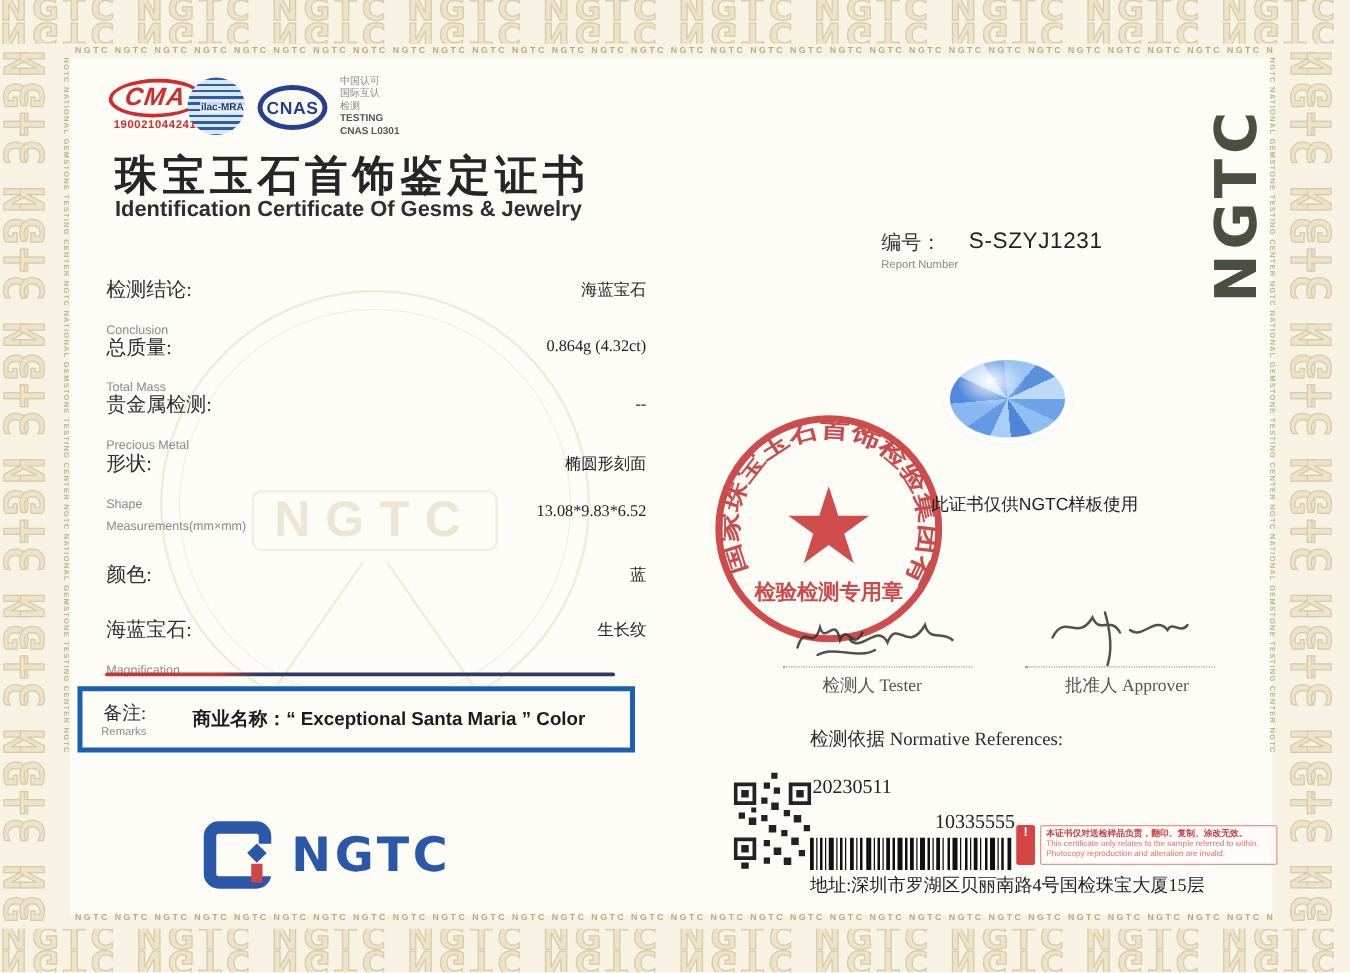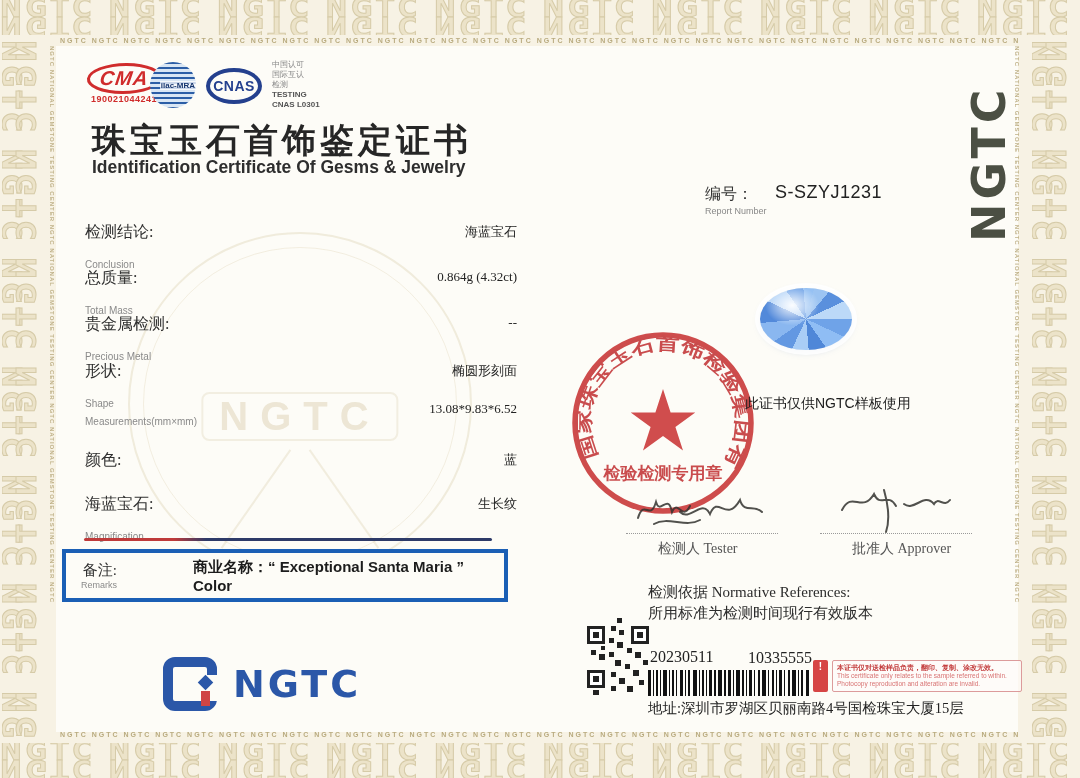--- a/index.html
+++ b/index.html
@@ -70,21 +70,21 @@
 
   .divider { position:absolute; left:84px; top:538px; width:408px; height:3px;
              background:linear-gradient(90deg,#bf3a3a 0%,#bf3a3a 22%,#2d3a68 30%,#2d3a68 100%); border-radius:2px; }
 
   
   .remarks { position:absolute; left:62px; top:549px; width:446px; height:53px; border:4px solid #1b5fb5;
              background:#fdfcf7; display:flex; align-items:center; }
   .rem-label { margin-left:15px; }
   .rem-label .cn { font-size:15px; color:#2f2f2f; font-family:"Liberation Serif",serif;text-align:right; }
   .rem-label .en { font-size:9px; color:#8a8a8a; }
-  .rem-val { margin-left:76px; font-size:15px; font-weight:bold; color:#1c1c1c; }
+  .rem-val { margin-left:37px; font-size:15px; font-weight:bold; color:#1c1c1c; }
 
   
   .stamp { position:absolute; left:568px; top:326px; width:190px; height:190px; opacity:.9; }
   .gem { position:absolute; left:760px; top:288px; width:92px; height:62px; border-radius:50%;
          background:
            radial-gradient(ellipse at 35% 28%, rgba(255,255,255,.95) 0%, rgba(255,255,255,0) 32%),
            conic-gradient(from 15deg,#9cc4f2 0 25deg,#5a90dd 25deg 50deg,#bcd9f8 50deg 75deg,#6fa3e8 75deg 100deg,
              #8fbdf4 100deg 130deg,#4f87d8 130deg 160deg,#a9cdf6 160deg 190deg,#6398e2 190deg 220deg,
              #8ab7f0 220deg 250deg,#5289da 250deg 280deg,#b3d3f7 280deg 310deg,#6ea2e7 310deg 340deg,#96c1f3 340deg 360deg);
          box-shadow:0 0 0 5px rgba(255,255,255,.85), 0 2px 7px rgba(120,150,200,.4); }
@@ -92,21 +92,21 @@
 
   
   .sig { position:absolute; }
   .sig-line { position:absolute; border-top:1px dotted #9a9a9a; width:152px; }
   .sig-label { position:absolute; font-size:14px; color:#555; font-family:"Liberation Serif",serif; }
 
   
   .norm { position:absolute; left:648px; top:582px; font-size:15px; color:#2c2c2c;
           font-family:"Liberation Serif",serif; line-height:20.5px; }
   .qr { position:absolute; left:587px; top:618px; }
-  .code-date { position:absolute; left:650px; top:648px; font-size:16px; color:#222; font-family:"Liberation Serif",serif; }
+  .code-date { position:absolute; left:650px; top:621px; font-size:16px; color:#222; font-family:"Liberation Serif",serif; }
   .code-serial { position:absolute; left:748px; top:649px; font-size:16px; color:#222; font-family:"Liberation Serif",serif; }
   .barcode { position:absolute; left:648px; top:670px; }
   .notice { position:absolute; left:813px; top:660px; display:flex; }
   .notice-icon { width:15px; height:32px; background:#d64545; border-radius:2px; color:#fff; font-size:10px;
                  font-weight:bold; text-align:center; line-height:14px; margin-right:4px; }
   .notice-box { width:190px; border:1px solid #dc9b9b; border-radius:2px; padding:2px 4px; background:rgba(255,250,250,.6); }
   .notice-box .l1 { font-size:7px; color:#c43f3f; font-weight:bold; line-height:9px; }
   .notice-box .l2 { font-size:6.5px; color:#d87474; line-height:8px; }
   .address { position:absolute; left:648px; top:699px; font-size:14.5px; color:#222; font-family:"Liberation Serif",serif; }
 
@@ -263,21 +263,20 @@
   <div class="sig" style="left:830px;top:482px;">
     <svg width="130" height="52" viewBox="0 0 130 52">
       <path d="M12,28 C22,8 32,32 44,12 C50,26 58,10 66,24 M54,8 C58,22 60,38 56,50 M74,22 C84,30 94,10 104,22 C108,14 114,26 120,18" fill="none" stroke="#33332f" stroke-width="2" stroke-linecap="round" opacity=".85"></path>
     </svg>
   </div>
   <div class="sig-line" style="left:820px;top:533px;"></div>
   <div class="sig-label" style="left:852px;top:540px;">批准人 Approver</div>
 
   <div class="norm">
     <div>检测依据 Normative References:</div>
-    <div>所用标准为检测时间现行有效版本</div>
   </div>
 
   <div class="qr">
     <svg width="62" height="78" viewBox="0 0 62 78">
       <rect x="0" y="8" width="18" height="18" fill="#222"></rect>
         <rect x="3" y="11" width="12" height="12" fill="#fff"></rect>
         <rect x="6" y="14" width="6" height="6" fill="#222"></rect>
       <rect x="44" y="8" width="18" height="18" fill="#222"></rect>
         <rect x="47" y="11" width="12" height="12" fill="#fff"></rect>
         <rect x="50" y="14" width="6" height="6" fill="#222"></rect>

